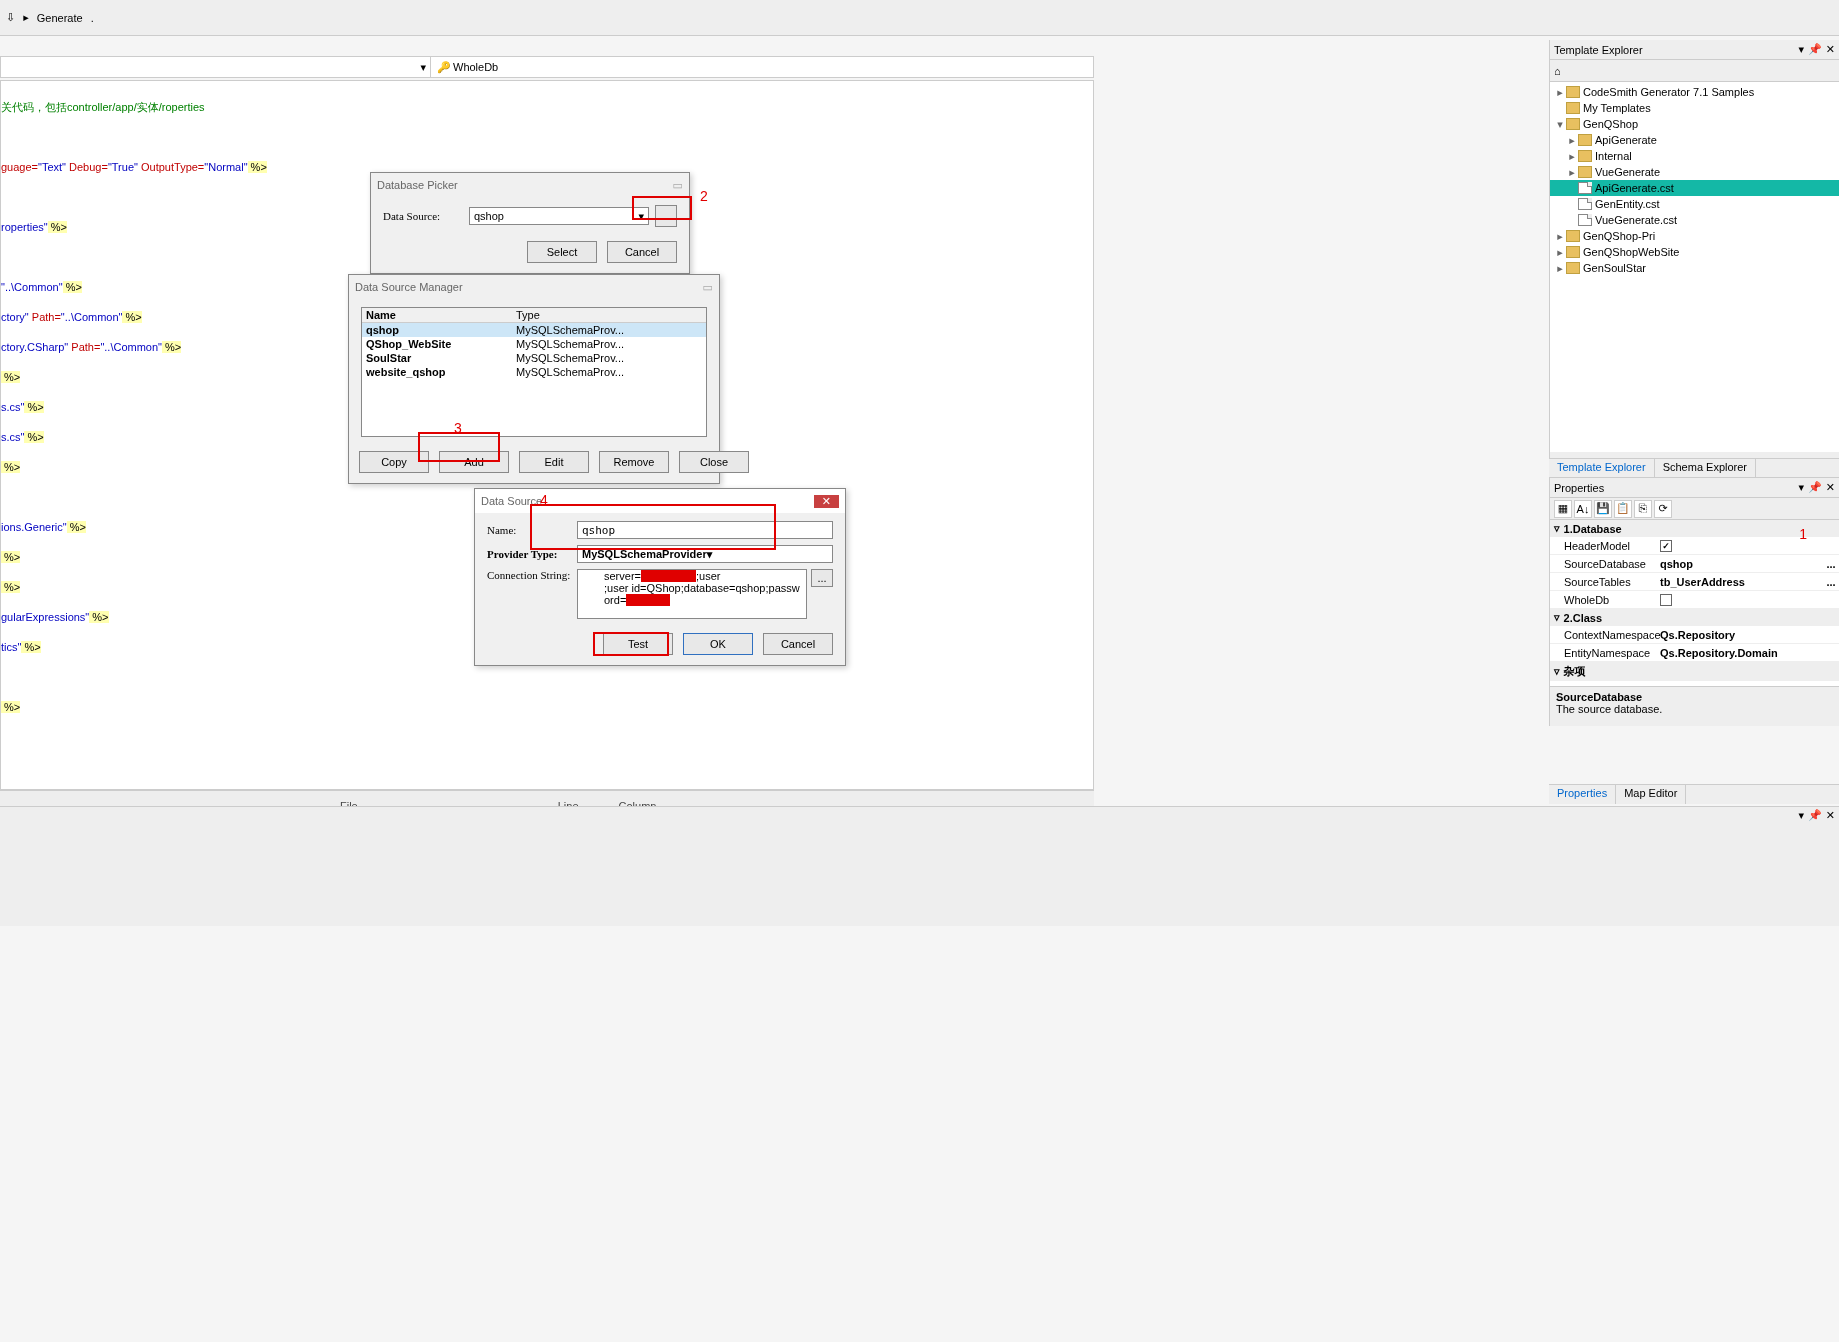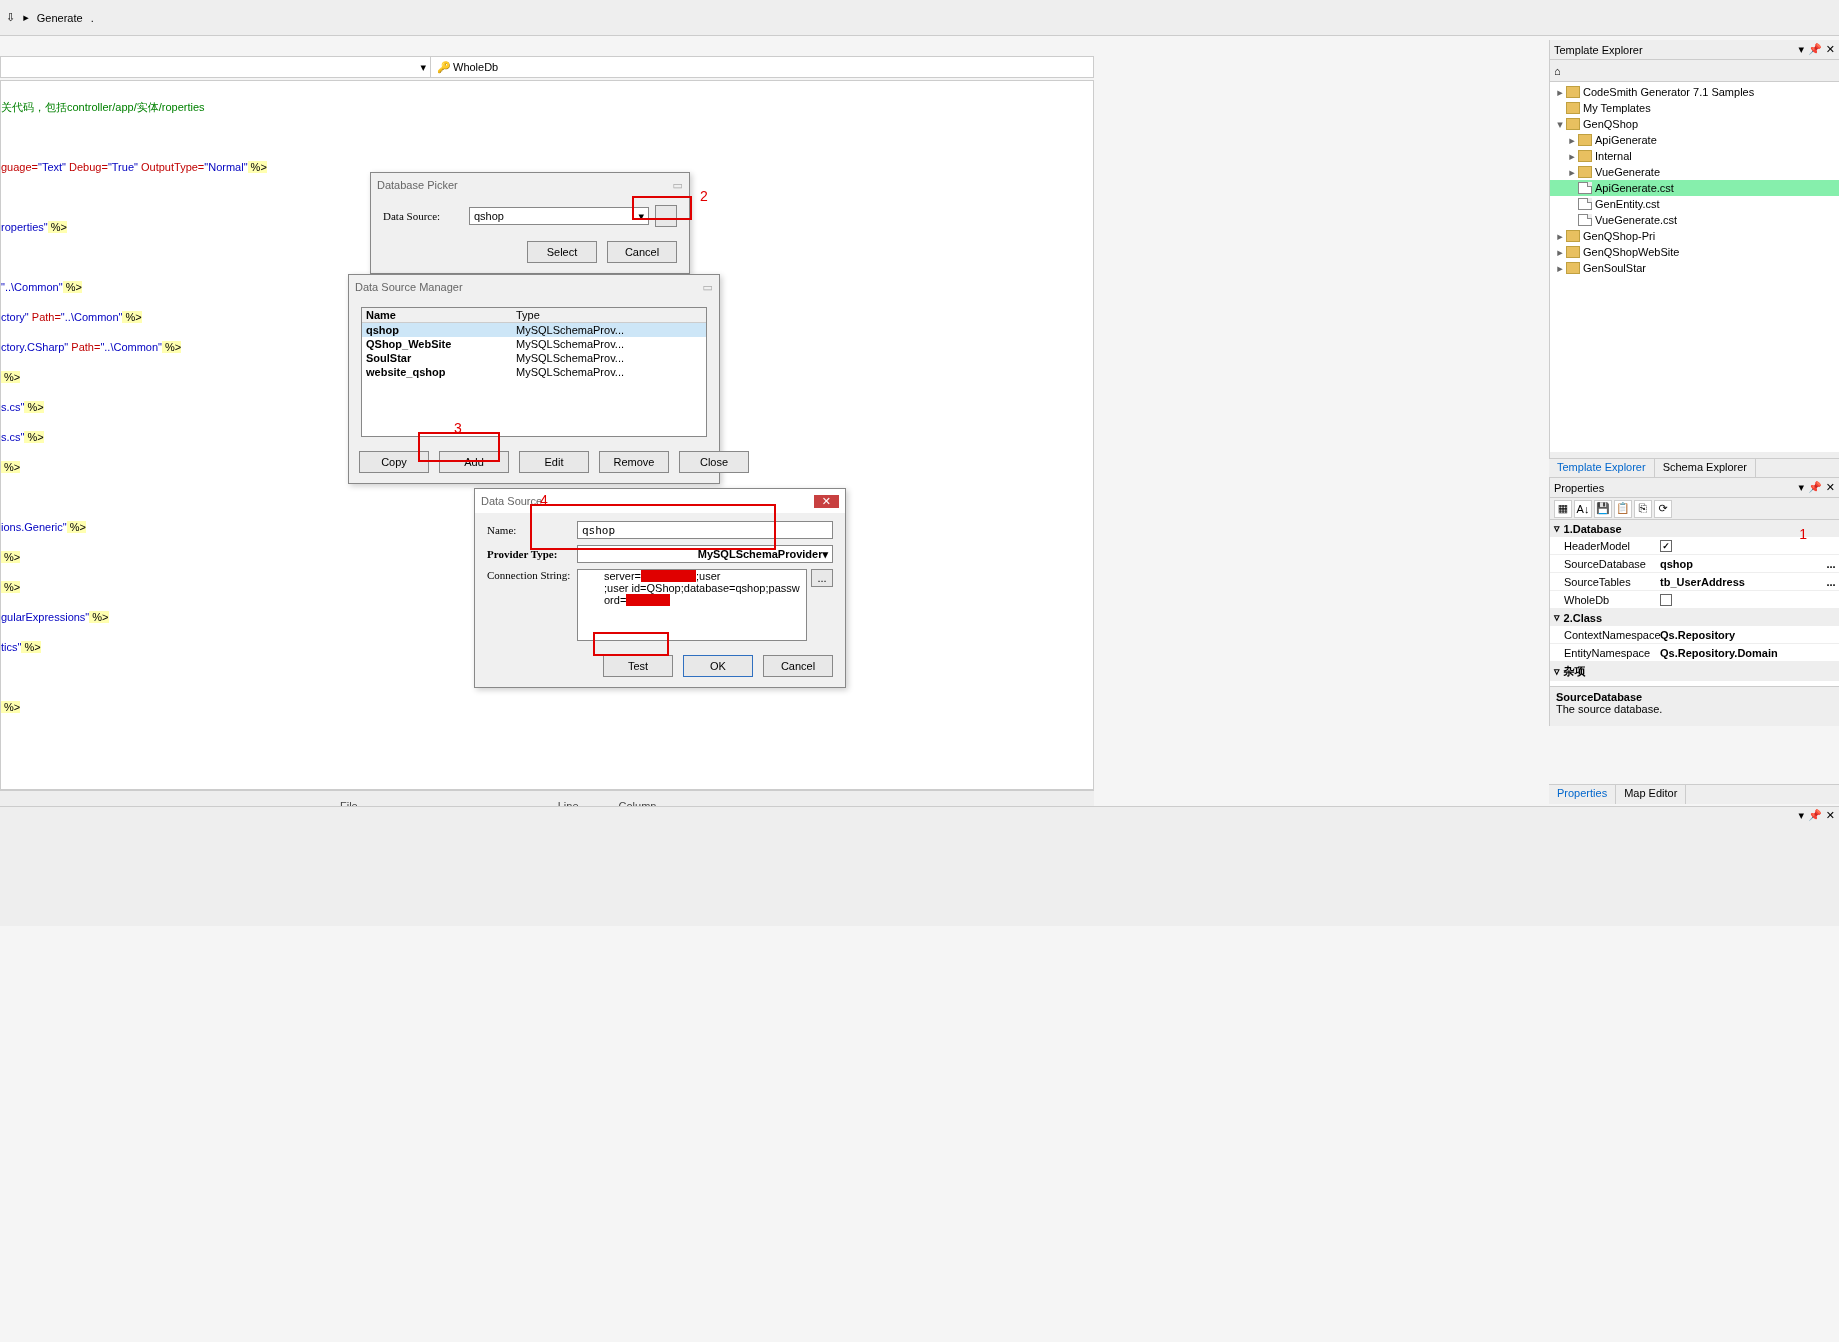--- a/index.html
+++ b/index.html
@@ -24,21 +24,21 @@
 .panel { position: absolute; right: 0; width: 290px; background: #eee; border-left: 1px solid #ccc; }
 .panel-header { height: 20px; display: flex; align-items: center; justify-content: space-between; padding: 0 4px; border-bottom: 1px solid #ccc; font-size: 11px; }
 .panel-header .tools { display: flex; gap: 4px; }
 
 .explorer { top: 40px; height: 420px; }
 .explorer-toolbar { height: 22px; border-bottom: 1px solid #ccc; display: flex; align-items: center; padding-left: 4px; }
 .tree { padding: 2px 0; background: #fff; height: 370px; overflow: auto; }
 .tree-row { display: flex; align-items: center; height: 16px; padding-left: 4px; }
 .tree-row .exp { width: 12px; text-align: center; color: #666; cursor: pointer; }
 .tree-row .fi { width: 14px; height: 12px; margin-right: 3px; }
-.tree-row.sel { background: #86efac; }
+.tree-row.sel { background: #14b8a6; }
 .indent-1 { padding-left: 16px; }
 
 .explorer-tabs { position: absolute; right: 0; top: 458px; width: 290px; height: 20px; display: flex; background: #eee; border-top: 1px solid #ccc; border-bottom: 1px solid #ccc; }
 .explorer-tabs .tab { padding: 2px 8px; border-right: 1px solid #ccc; }
 .explorer-tabs .tab.active { color: #0066cc; }
 
 .properties { top: 478px; height: 248px; }
 .prop-toolbar { height: 22px; border-bottom: 1px solid #ccc; display: flex; align-items: center; gap: 2px; padding-left: 4px; }
 .prop-toolbar .btn { width: 18px; height: 18px; border: 1px solid #ccc; background: #fff; display: flex; align-items: center; justify-content: center; }
 .prop-grid { background: #fff; }
@@ -377,28 +377,28 @@
     <span>Data Source</span>
     <span style="background:#c84040;color:#fff;padding:0 8px;">✕</span>
   </div>
   <div class="body">
     <div style="display:flex;align-items:center;margin-bottom:6px;">
       <label style="width:90px;font-family:SimSun">Name:</label>
       <input class="txt" style="flex: 1 1 0%;" value="qshop">
     </div>
     <div style="display:flex;align-items:center;margin-bottom:6px;font-weight:bold;">
       <label style="width:90px;font-family:SimSun">Provider Type:</label>
-      <div class="txt" style="flex:1;display:flex;justify-content:flex-end;align-items:center">
+      <div class="txt" style="flex:1;display:flex;justify-content:flex-start;align-items:center">
         <span>MySQLSchemaProvider</span>
         <span>▾</span>
       </div>
     </div>
     <div style="display:flex;">
       <label style="width:90px;font-family:SimSun">Connection String:</label>
-      <div class="txt" style="flex:1;height:72px;font-family:SimSun;white-space:normal;word-break:break-all;padding-left:26px;"><span>server=</span><span class="redact">xxxxxxxxxx</span><span>;user</span><br><span>;user id=QShop;database=qshop;password=</span><span class="redact">xxxxxxxx</span></div>
+      <div class="txt" style="flex:1;height:50px;font-family:SimSun;white-space:normal;word-break:break-all;padding-left:26px;"><span>server=</span><span class="redact">xxxxxxxxxx</span><span>;user</span><br><span>;user id=QShop;database=qshop;password=</span><span class="redact">xxxxxxxx</span></div>
       <div class="btn" style="min-width:22px;margin-left:4px;height:18px;line-height:16px">...</div>
     </div>
   </div>
   <div class="btns">
     <div class="btn">Test</div>
     <div class="btn" style="border:1px solid #3070c0">OK</div>
     <div class="btn">Cancel</div>
   </div>
 </div>
 

